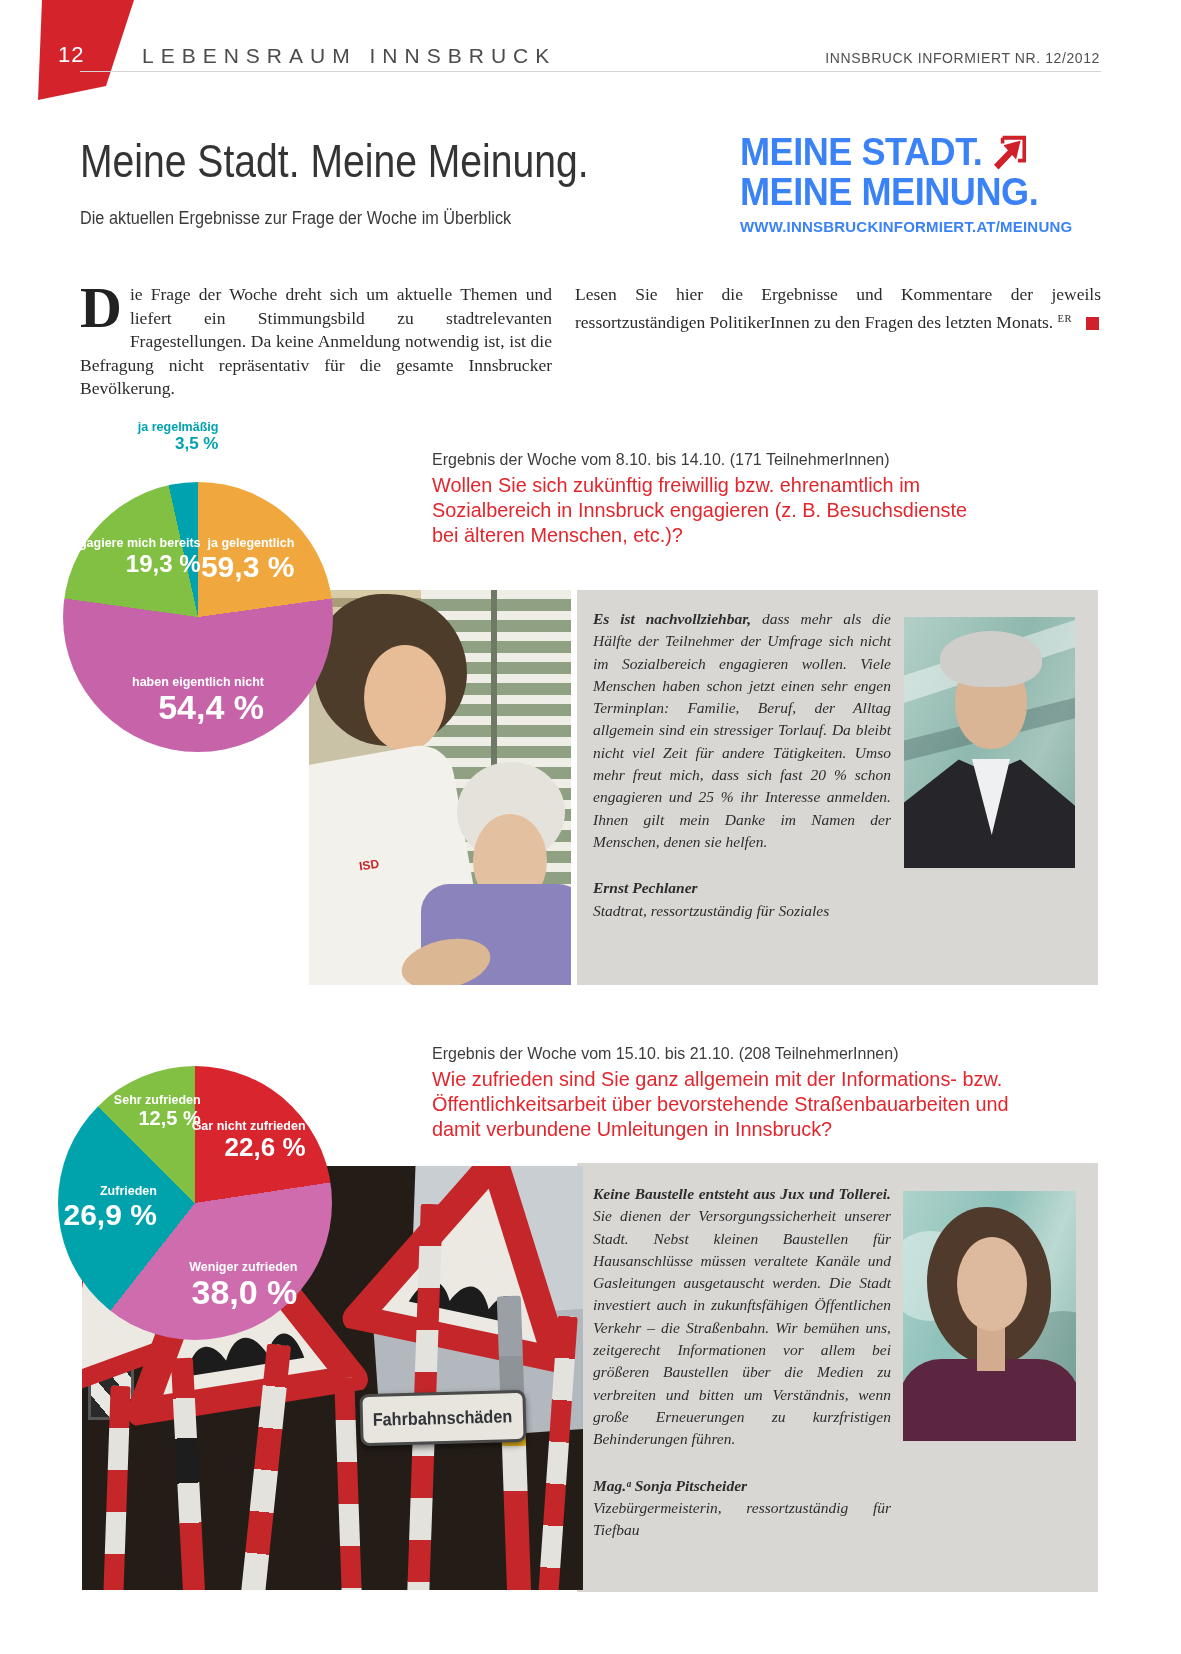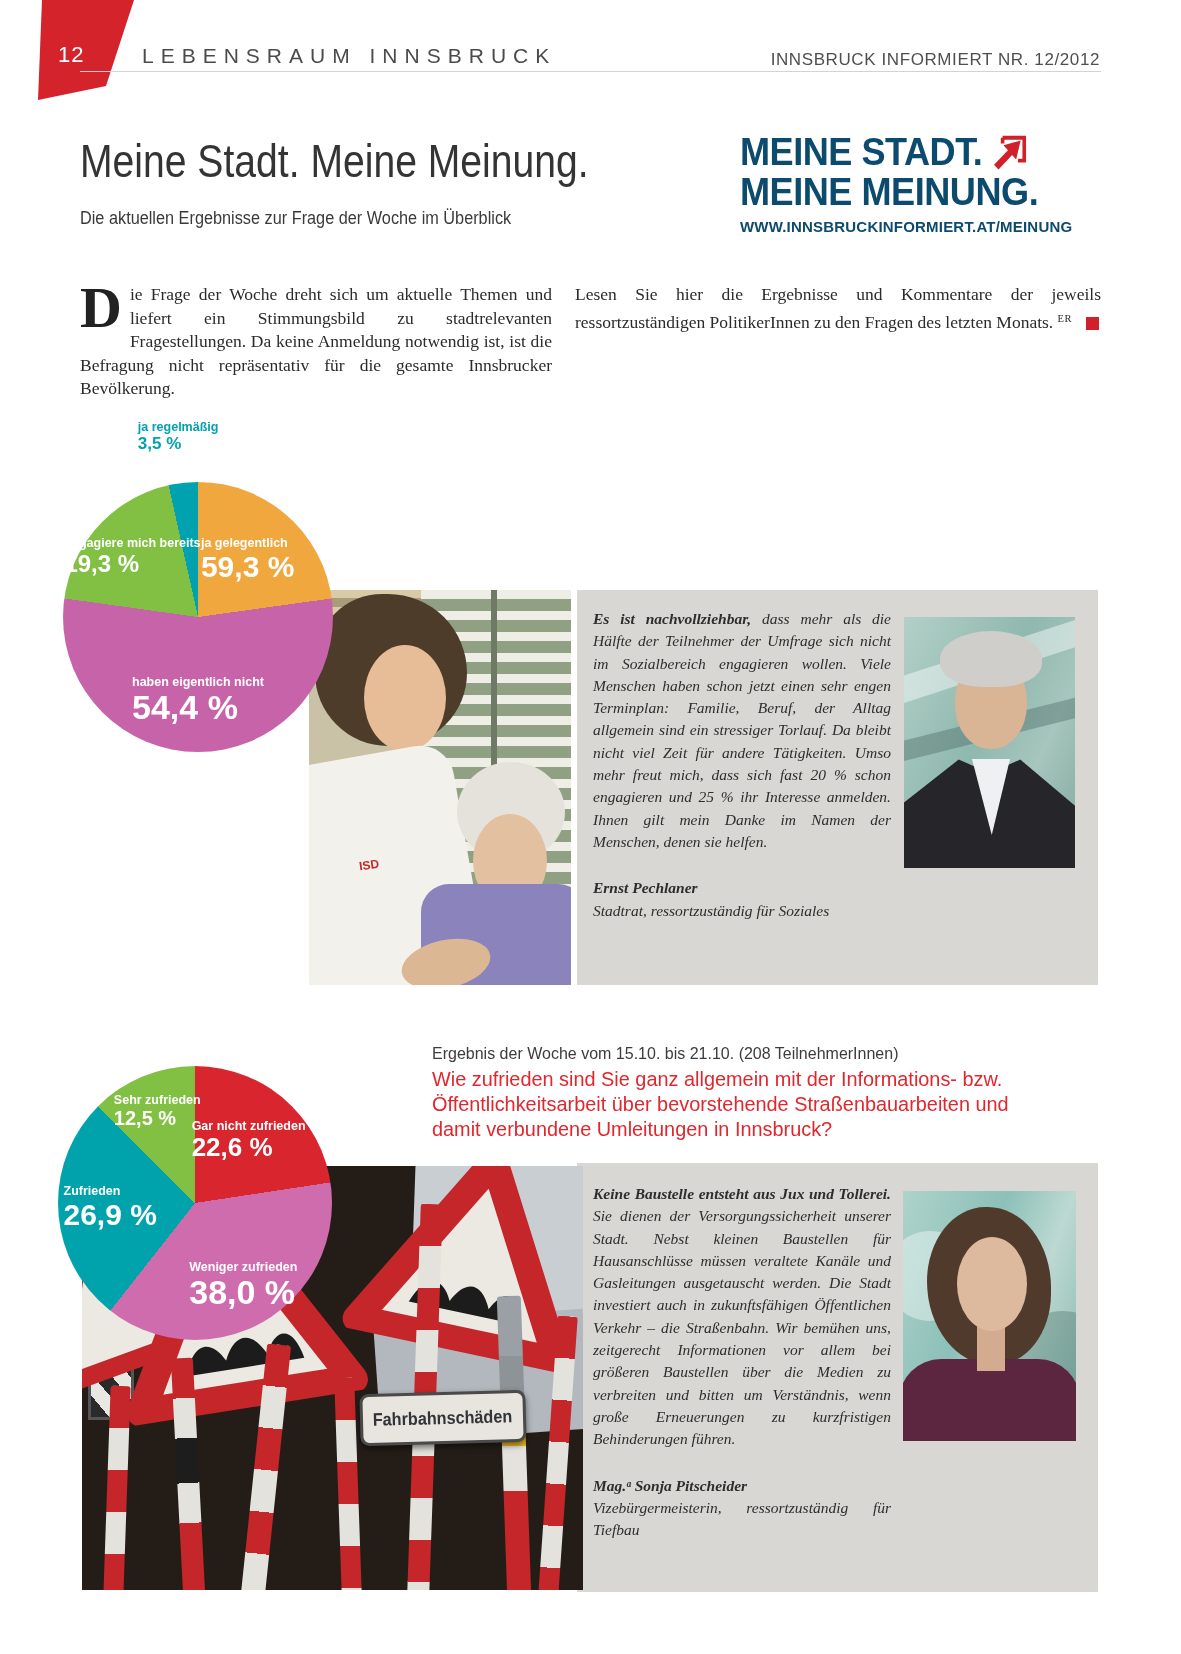--- a/index.html
+++ b/index.html
@@ -4,29 +4,29 @@
 <style>
   html,body{margin:0;padding:0;background:#fff;}
   .page{position:relative;width:1181px;height:1654px;background:#fff;overflow:hidden;
         font-family:"Liberation Sans",sans-serif;border-radius:9px;}
   .abs{position:absolute;}
 
   
   .tab-svg{position:absolute;left:30px;top:0;width:104px;height:100px;}
   .tab-num{position:absolute;left:58px;top:42px;color:#fff;font-size:22px;letter-spacing:1px;}
   .hdr-left{position:absolute;left:142px;top:44px;font-size:21px;color:#4b4b4b;letter-spacing:7px;}
-  .hdr-right{position:absolute;right:81px;top:50px;font-size:17px;color:#4f4f4f;letter-spacing:0.6px;}
+  .hdr-right{position:absolute;right:81px;top:50px;font-size:14px;color:#4f4f4f;letter-spacing:0.6px;}
   .hdr-rule{position:absolute;left:80px;top:71px;width:1021px;height:1px;background:#d3d3d3;}
 
   
   .page-title{position:absolute;left:80px;top:134px;font-size:46px;color:#343434;
               transform:scaleX(0.85);transform-origin:left top;white-space:nowrap;letter-spacing:0px;}
   .page-sub{position:absolute;left:80px;top:208px;font-size:17.5px;color:#3a3a3a;
             transform:scaleX(0.93);transform-origin:left top;white-space:nowrap;}
-  .logo{position:absolute;left:740px;top:132px;width:370px;color:#0c4a6e;}
+  .logo{position:absolute;left:740px;top:132px;width:370px;color:#3b82f6;}
   .logo .l1,.logo .l2{font-weight:800;font-size:38px;line-height:40px;letter-spacing:-0.5px;
         transform:scaleX(0.95);transform-origin:left top;white-space:nowrap;}
   .logo .l1{display:flex;align-items:center;gap:10px;}
   .logo .url{font-weight:700;font-size:15px;margin-top:6px;letter-spacing:0.2px;white-space:nowrap;}
   .logo-arrow{width:38px;height:38px;flex:0 0 auto;}
 
   
   .intro-col{position:absolute;top:283px;font-family:"Liberation Serif","DejaVu Serif",serif;
              font-size:17.5px;line-height:23.5px;color:#2b2b2b;text-align:justify;}
   .col1{left:80px;width:472px;}
@@ -40,21 +40,21 @@
   .q-block{position:absolute;left:432px;}
   .q1{top:450px;width:572px;}
   .q2{top:1044px;width:636px;}
   .q-label{font-size:16.5px;color:#3c3c3c;margin:0 0 3px 0;transform:scaleX(0.97);transform-origin:left top;}
   .q-text{font-size:20.5px;line-height:25px;color:#e1262d;margin:0;transform:scaleX(0.97);transform-origin:left top;}
 
   
   .pie{position:absolute;border-radius:50%;z-index:6;}
   .pie1{left:63px;top:482px;width:270px;height:270px;}
   .pie2{left:58px;top:1066px;width:274px;height:274px;}
-  .pie-label{position:absolute;transform:translate(-50%,-50%);text-align:left;color:#fff;
+  .pie-label{position:absolute;transform:translate(-50%,-50%);text-align:right;color:#fff;
              font-weight:bold;line-height:1.05;white-space:nowrap;z-index:7;}
   .pie-label .nm{display:block;font-size:12.5px;}
   .pie-label .pv{display:block;margin-top:1px;}
 
   
   .photo1{left:309px;top:590px;width:262px;height:395px;overflow:hidden;background:#c9c2a6;z-index:2;}
   .graybox{background:#d8d7d3;z-index:1;}
   .gb1{left:577px;top:590px;width:521px;height:395px;}
   .gb2{left:577px;top:1163px;width:521px;height:429px;}
   .comment{position:absolute;left:16px;width:298px;font-family:"Liberation Serif","DejaVu Serif",serif;
@@ -108,20 +108,24 @@
 
   <div class="intro-col col1">
     <span class="dropcap">D</span><span>ie Frage der Woche dreht sich um aktuelle Themen und liefert ein Stimmungsbild zu stadtrelevanten Fragestellungen. Da keine Anmeldung notwendig ist, ist die Befragung nicht repräsentativ für die gesamte Innsbrucker Bevölkerung.</span>
   </div>
   <div class="intro-col col2">
     <span>Lesen Sie hier die Ergebnisse und Kommentare der jeweils ressortzuständigen PolitikerInnen zu den Fragen des letzten Monats.</span>
     <span class="initials">ER</span>
     <span class="endsquare"></span>
   </div>
 
+  <div class="q-block q1">
+    <p class="q-label">Ergebnis der Woche vom 8.10. bis 14.10. (171 TeilnehmerInnen)</p>
+    <p class="q-text">Wollen Sie sich zukünftig freiwillig bzw. ehrenamtlich im Sozialbereich in Innsbruck engagieren (z. B. Besuchsdienste bei älteren Menschen, etc.)?</p>
+  </div>
 
   <div class="pie pie1" style="background: conic-gradient(rgb(239, 167, 62) 0%, rgb(239, 167, 62) 22.8%, rgb(199, 99, 168) 22.8%, rgb(199, 99, 168) 77.2%, rgb(130, 192, 67) 77.2%, rgb(130, 192, 67) 96.5%, rgb(0, 162, 175) 96.5%, rgb(0, 162, 175) 100%);">
       <div class="pie-label" style="left: 184.638px; top: 77.9786px;">
         <span class="nm">ja gelegentlich</span>
         <span class="pv" style="font-size: 30px;">59,3 %</span>
       </div>
       <div class="pie-label" style="left: 135px; top: 218.7px;">
         <span class="nm">haben eigentlich nicht</span>
         <span class="pv" style="font-size: 34px;">54,4 %</span>
       </div>

